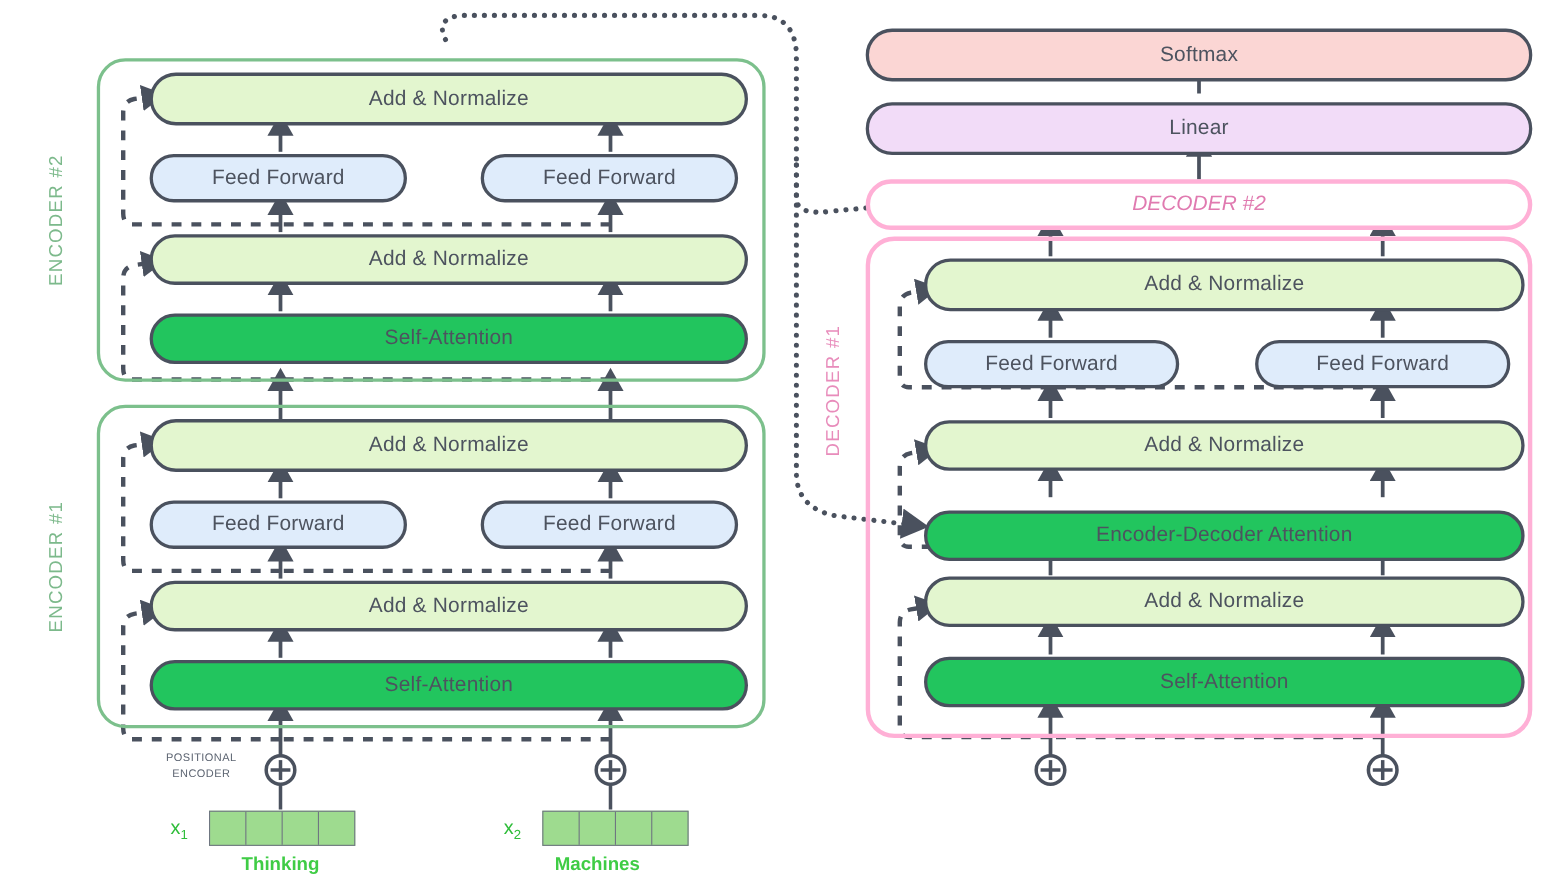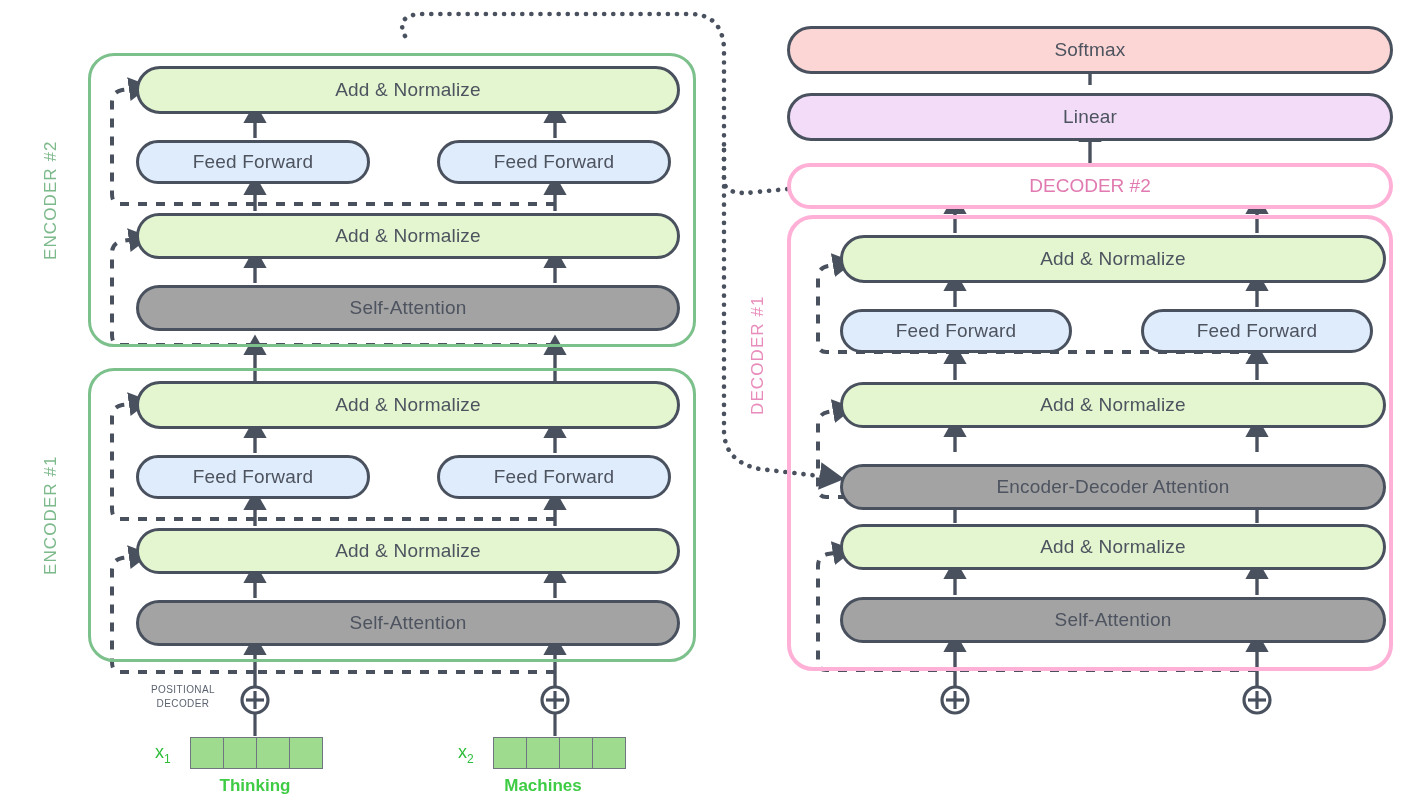--- a/index.html
+++ b/index.html
@@ -11,21 +11,21 @@
   svg.layer{position:absolute;left:0;top:0;width:1415px;height:804px;pointer-events:none;}
   .box{
     position:absolute;box-sizing:border-box;
     border:3px solid #4a515e;border-radius:28px;
     display:flex;align-items:center;justify-content:center;
     color:#4d535f;font-size:19px;letter-spacing:.2px;
     white-space:nowrap;
   }
   .grn{background:#e3f6cf;}
   .blu{background:#dfecfb;}
-  .org{background:#a3a3a3;}
+  .org{background:#22c55e;}
   .softmax{background:#fbd6d4;}
   .linear{background:#f2dcf8;}
   .enc-wrap{
     position:absolute;box-sizing:border-box;
     border:3px solid #7cc08c;border-radius:26px;background:transparent;
   }
   .dec-wrap{
     position:absolute;box-sizing:border-box;
     border:4px solid #ffb0d6;border-radius:26px;background:transparent;
   }
@@ -200,36 +200,36 @@
 
   <div class="box grn" style="left:136px;top:381px;width:544px;height:48px;">Add &amp; Normalize</div>
   <div class="box blu" style="left:136px;top:455px;width:234px;height:44px;">Feed Forward</div>
   <div class="box blu" style="left:437px;top:455px;width:234px;height:44px;">Feed Forward</div>
   <div class="box grn" style="left:136px;top:528px;width:544px;height:46px;">Add &amp; Normalize</div>
   <div class="box org" style="left:136px;top:600px;width:544px;height:46px;">Self-Attention</div>
 
   <div class="box linear" style="left:787px;top:93px;width:606px;height:48px;">Linear</div>
   <div class="box softmax" style="left:787px;top:26px;width:606px;height:48px;">Softmax</div>
 
-  <div class="dec-collapsed" style="left:787px;top:163px;width:606px;height:46px;">DECODER #2</div>
+  <div class="dec-collapsed" style="left:787px;top:163px;width:606px;height:46px;font-style:italic;">DECODER #2</div>
 
   <div class="dec-wrap" style="left:787px;top:215px;width:606px;height:456px;"></div>
   <div class="vlabel pink" style="left:745px;top:255px;width:26px;height:200px;">DECODER #1</div>
 
   <div class="box grn" style="left:840px;top:235px;width:546px;height:48px;">Add &amp; Normalize</div>
   <div class="box blu" style="left:840px;top:309px;width:232px;height:44px;">Feed Forward</div>
   <div class="box blu" style="left:1141px;top:309px;width:232px;height:44px;">Feed Forward</div>
   <div class="box grn" style="left:840px;top:382px;width:546px;height:46px;">Add &amp; Normalize</div>
   <div class="box org" style="left:840px;top:464px;width:546px;height:46px;">Encoder-Decoder Attention</div>
   <div class="box grn" style="left:840px;top:524px;width:546px;height:46px;">Add &amp; Normalize</div>
   <div class="box org" style="left:840px;top:597px;width:546px;height:46px;">Self-Attention</div>
 
   <div class="pe-label" style="left:136px;top:683px;width:94px;">
     <div>POSITIONAL</div>
-    <div>DECODER</div>
+    <div>ENCODER</div>
   </div>
 
   <div class="xlab" style="left:155px;top:742px;">x<sub>1</sub></div>
   <div class="emb" style="left:190px;top:737px;">
     <span></span>
     <span></span>
     <span></span>
     <span></span>
   </div>
   <div class="word" style="left:180px;top:776px;width:150px;">Thinking</div>

